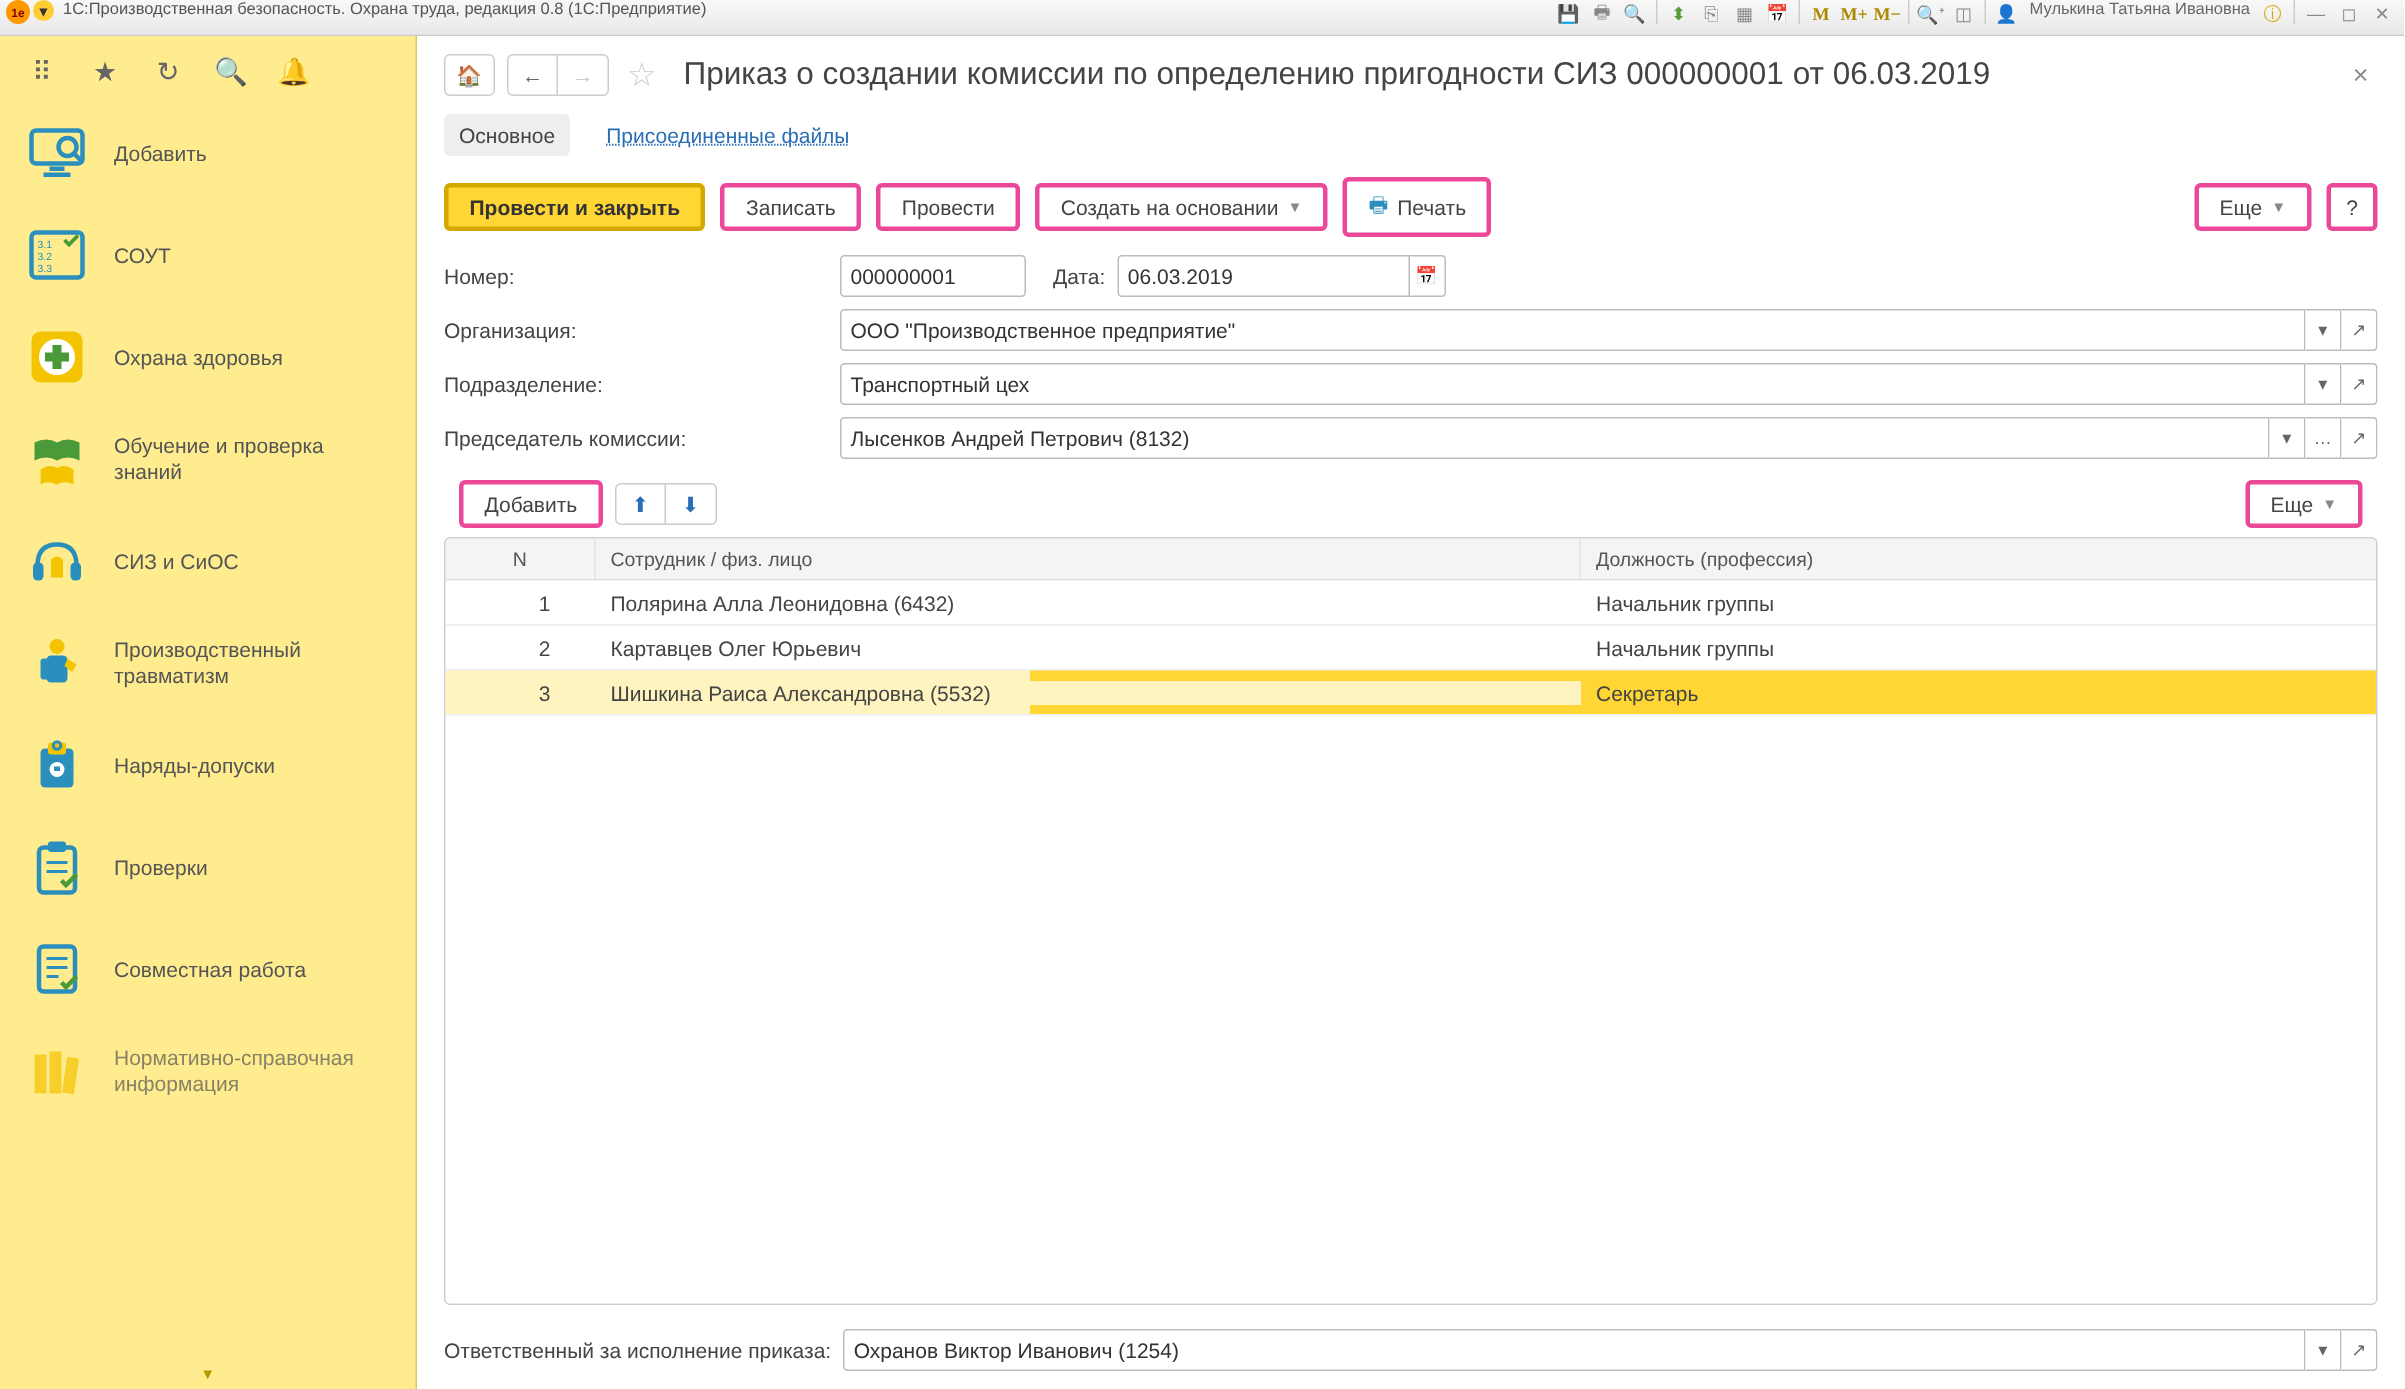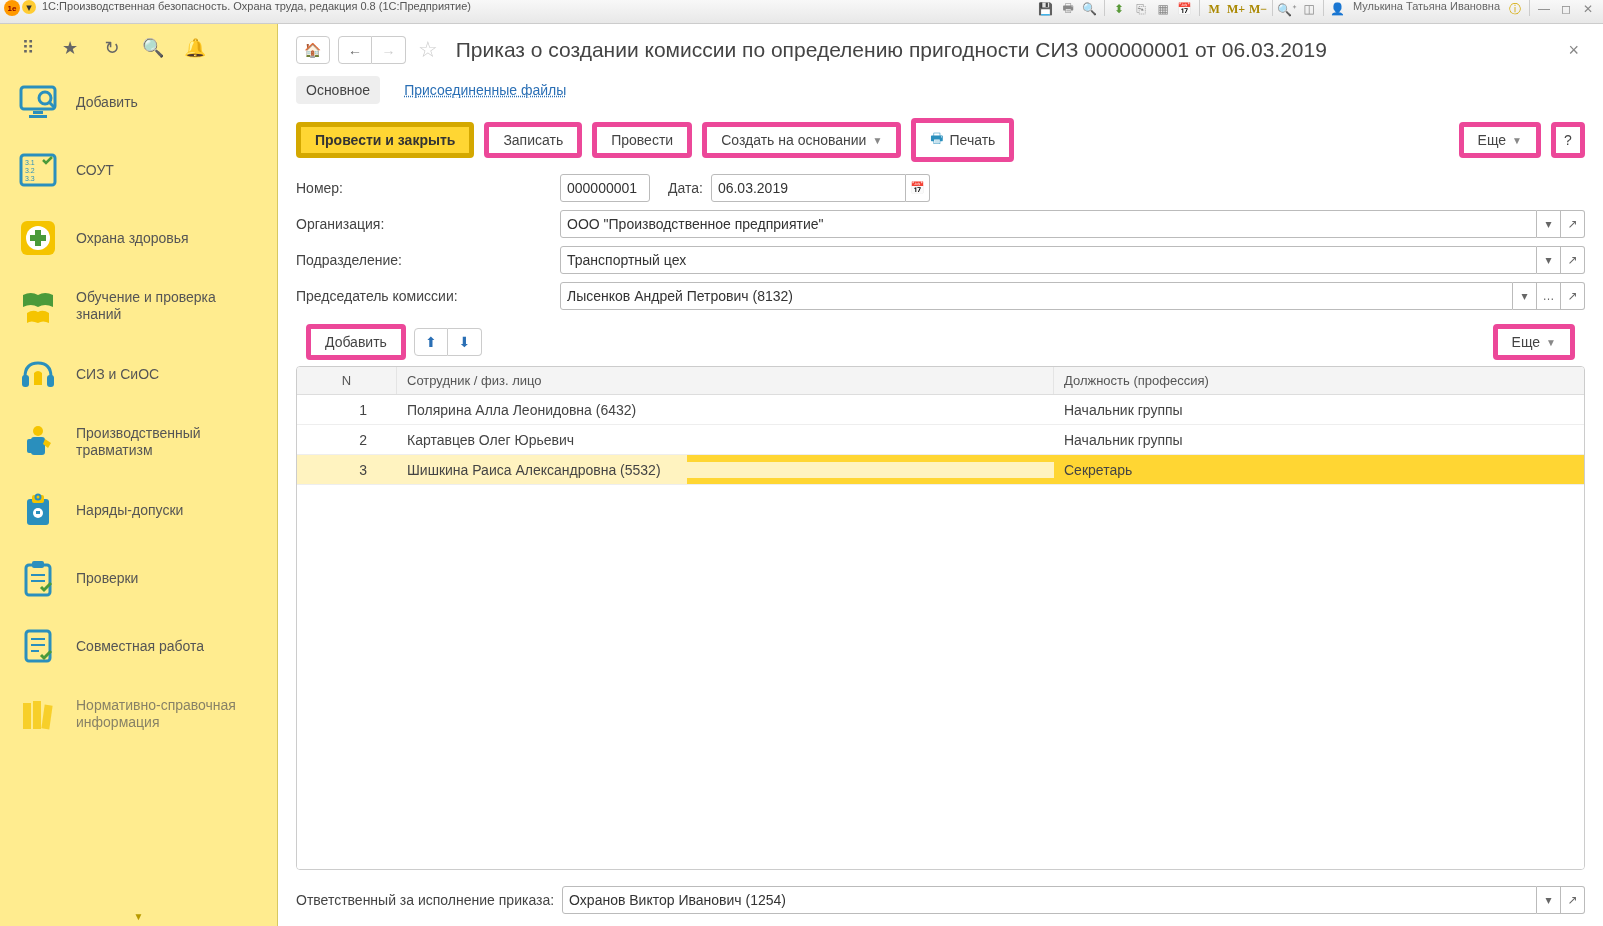--- a/index.html
+++ b/index.html
@@ -39,21 +39,21 @@
 .doc-title { font-size:21px; color:#444; margin-left:6px; flex:1;}
 .star { color:#ccc; font-size:22px; margin:0 4px; cursor:pointer;}
 .close-x { color:#888; font-size:18px; cursor:pointer; padding:0 6px;}
 
 .sub-tabs { display:flex; gap:14px; padding: 6px 18px; align-items:center; }
 .sub-tab { padding:6px 10px; border-radius:4px; font-size:14px; cursor:pointer;}
 .sub-tab.active { background:#eee; color:#444; }
 .sub-tab.link { color:#2a6fb5; text-decoration: underline dotted; }
 
 .action-bar { display:flex; gap:10px; padding: 8px 18px; align-items:center; }
-.btn { border:5px solid #ec4899; border-radius:4px; background:#fff; padding: 5px 14px; font-size:14px; color:#444; cursor:pointer; display:inline-flex; align-items:center; gap:6px;text-align:center;}
+.btn { border:3px solid #ec4899; border-radius:4px; background:#fff; padding: 5px 14px; font-size:14px; color:#444; cursor:pointer; display:inline-flex; align-items:center; gap:6px;text-align:center;}
 .btn.primary { background:#ffd633; border-color:#d4a800; font-weight:bold; color:#333;}
 .btn .caret { font-size:10px; color:#888; }
 .action-spacer { flex:1; }
 
 .form-row { display:flex; align-items:center; padding: 4px 18px; gap: 8px; }
 .form-label { width: 256px; font-size:14px; color:#444; }
 .form-label.short { width: auto; }
 .input { border:1px solid #bbb; border-radius:3px; background:#fff; padding:4px 6px; font-size:14px; color:#333; height:28px;}
 .input-group { display:flex; flex:1; }
 .input-group .input { flex:1; border-radius:3px 0 0 3px;}
@@ -274,21 +274,21 @@
       <div class="action-spacer"></div>
       <div class="btn">
           <span>Еще</span>
           <span class="caret">▼</span>
         </div>
       <div class="btn" style="width:34px; justify-content:center;padding:5px 0;">?</div>
     </div>
 
     <div class="form-row">
       <div class="form-label">Номер:</div>
-      <input class="input" style="width: 90px;" value="000000001">
+      <input class="input" style="width: 124px;" value="000000001">
       <div class="form-label short" style="margin-left:10px">Дата:</div>
       <div class="input-group" style="flex:0 0 210px">
         <input class="input" value="06.03.2019" style="">
         <div class="addon">📅</div>
       </div>
     </div>
 
     <div class="form-row">
       <div class="form-label">Организация:</div>
       <div class="input-group">

